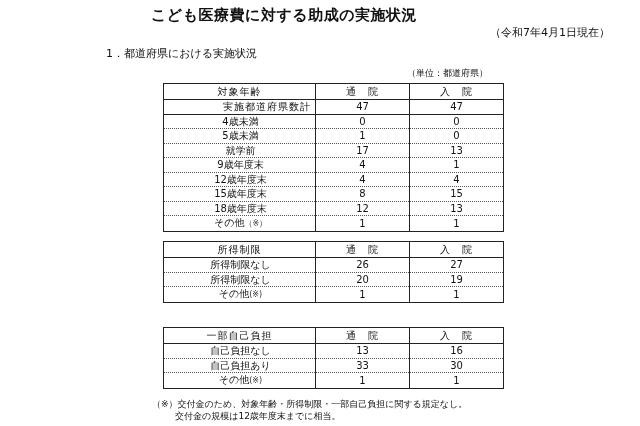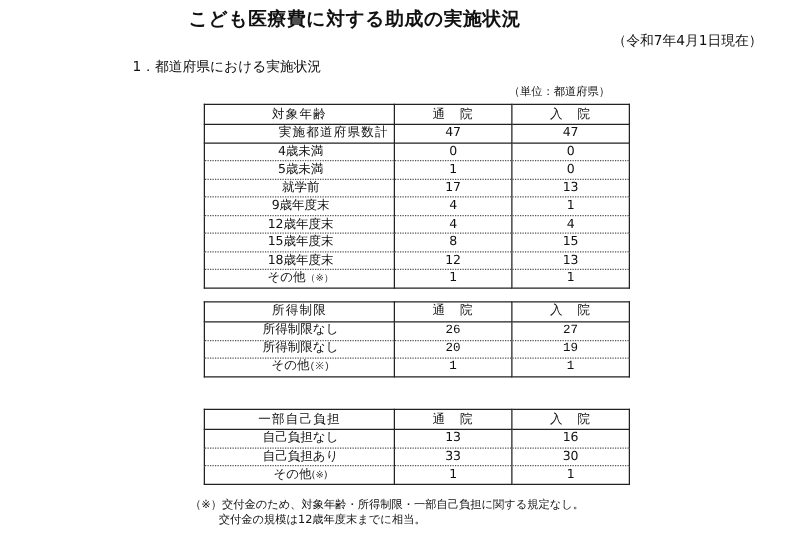--- a/index.html
+++ b/index.html
@@ -91,21 +91,21 @@
     }
     table.data tr.total td.lbl {
       text-align: right;
       letter-spacing: 1px;
     }
     .sub {
       font-size: 8px;
       color: #333;
     }
     #t1 { top: 83px; }
-    #t2 { top: 241px; font-family: Liberation Mono, monospace; }
+    #t2 { top: 241px; }
     #t3 { top: 327px; }
     .note {
       position: absolute;
       left: 152px;
       top: 398px;
       font-size: 9px;
       line-height: 12px;
     }
     .note .line2 {
       padding-left: 23px;

